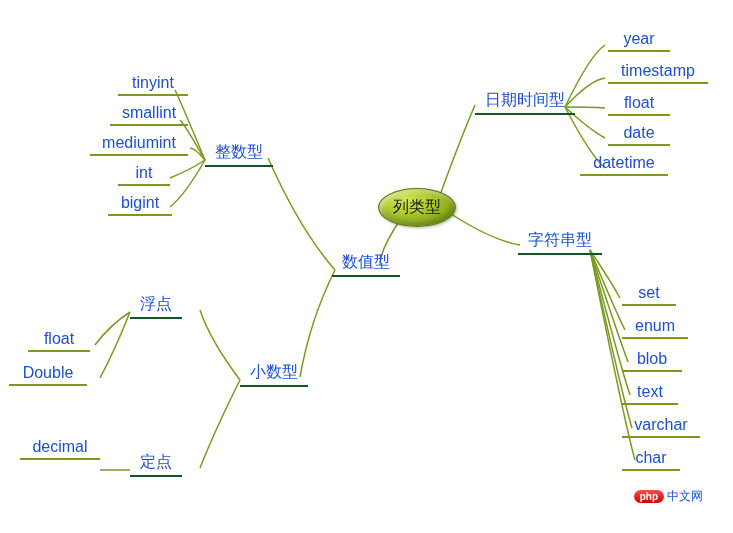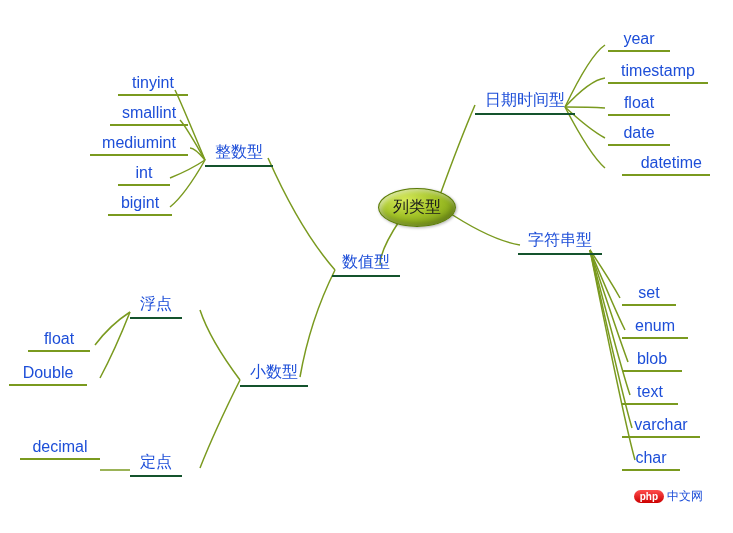--- a/index.html
+++ b/index.html
@@ -134,21 +134,21 @@
 
 <div class="node leaf" style="left:28px; top:328px; width:62px;">float</div>
 <div class="node leaf" style="left:9px; top:362px; width:78px;">Double</div>
 
 <div class="node leaf" style="left:20px; top:436px; width:80px;">decimal</div>
 
 <div class="node leaf" style="left:608px; top:28px; width:62px;">year</div>
 <div class="node leaf" style="left:608px; top:60px; width:100px;">timestamp</div>
 <div class="node leaf" style="left:608px; top:92px; width:62px;">float</div>
 <div class="node leaf" style="left:608px; top:122px; width:62px;">date</div>
-<div class="node leaf" style="left:622px; top:152px; width:88px;text-align:right;">datetime</div>
+<div class="node leaf" style="left:580px; top:152px; width:88px;">datetime</div>
 
 <div class="node leaf" style="left:622px; top:282px; width:54px;">set</div>
 <div class="node leaf" style="left:622px; top:315px; width:66px;">enum</div>
 <div class="node leaf" style="left:622px; top:348px; width:60px;">blob</div>
 <div class="node leaf" style="left:622px; top:381px; width:56px;">text</div>
 <div class="node leaf" style="left:622px; top:414px; width:78px;">varchar</div>
 <div class="node leaf" style="left:622px; top:447px; width:58px;">char</div>
 
 <div class="watermark">
   <span class="wm-badge">php</span>

